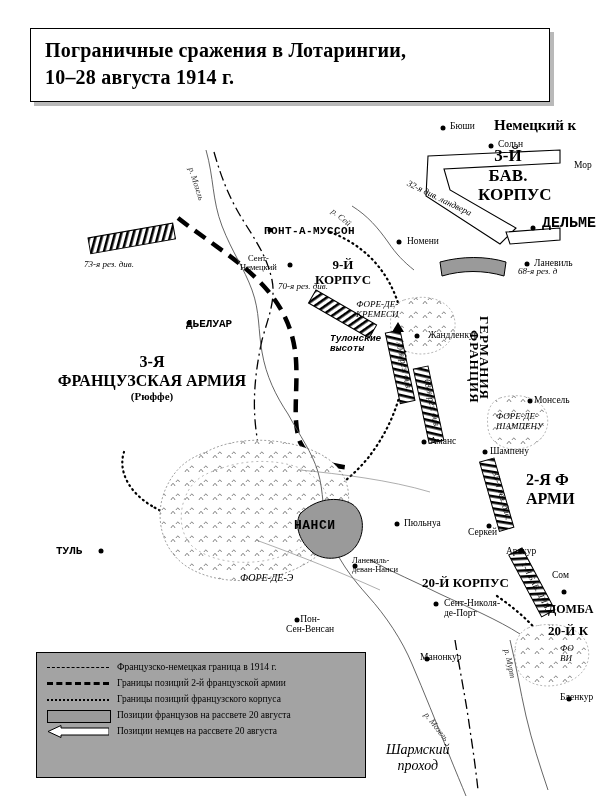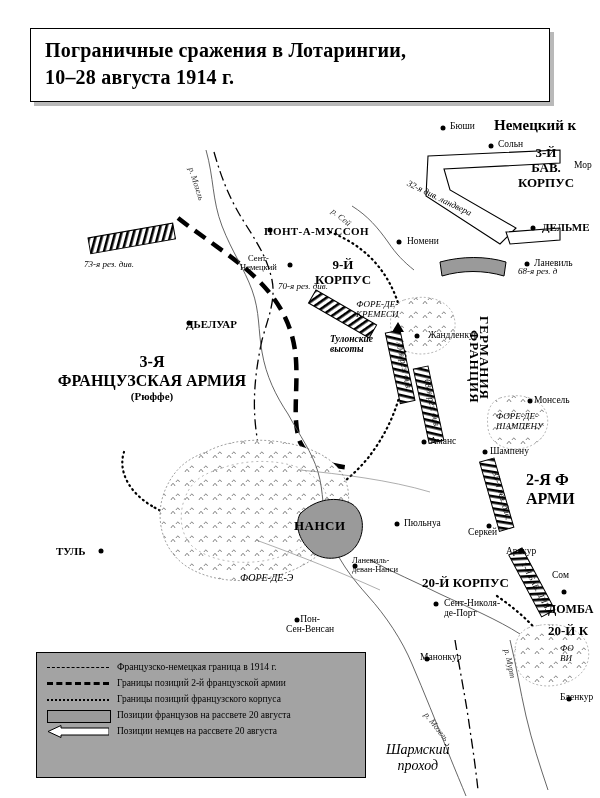--- a/index.html
+++ b/index.html
@@ -53,21 +53,21 @@
   }
   .sym-grey{background:#9a9a9a;border:1px solid #000;height:11px;top:1px;position:absolute;width:62px;}
   .sym-hatch{
     background:repeating-linear-gradient(115deg,#000 0 2.5px,#fff 2.5px 6px);
     border:1px solid #000;height:11px;position:absolute;top:1px;width:62px;
   }
   .sym-arrow{position:absolute;left:0;top:0;width:62px;height:13px;}
 
   
   .lbl{font-size:9.5px;white-space:nowrap;}
-  .big{font-weight:bold;}
+  .big{font-weight:bold;font-family:Liberation Mono, monospace;}
   .corps{font-weight:bold;font-size:13px;text-align:center;line-height:1.15;}
   .army{font-weight:bold;font-size:15px;text-align:center;line-height:1.2;}
   .country{font-weight:bold;font-size:14px;letter-spacing:1px;}
   .ital{font-style:italic;}
 </style>
 </head>
 <body>
 
 <div id="map">
 
@@ -178,29 +178,29 @@
     <div class="line">Пограничные сражения в Лотарингии,</div>
     <div class="line">10–28 августа 1914 г.</div>
   </div>
 
   <div class="abs lbl" style="left:450px;top:121px;">Бюши</div>
   <div class="abs lbl" style="left:498px;top:139px;">Сольн</div>
   <div class="abs lbl" style="left:574px;top:160px;">Мор</div>
 
   <div class="abs army" style="left:494px;top:116px;width:110px;text-align:left;font-size:15px;">Немецкий к</div>
 
-  <div class="abs corps" style="left:516px;top:146px;width:60px;white-space:pre-line;font-size:13px;">3-Й
+  <div class="abs corps" style="left:478px;top:146px;width:60px;white-space:pre-line;font-size:17px;">3-Й
 БАВ.
 КОРПУС</div>
 
   <div class="abs lbl ital" style="left:410px;top:178px;transform:rotate(26deg);transform-origin:left top;font-size:9px;">32-я див. ландвера</div>
 
   <div class="abs lbl big" style="left:264px;top:225px;font-size:11px;letter-spacing:0.4px;">ПОНТ-А-МУССОН</div>
   <div class="abs lbl" style="left:407px;top:236px;">Номени</div>
-  <div class="abs lbl big" style="left:542px;top:221px;font-size:11px;">ДЕЛЬМЕ</div>
+  <div class="abs lbl big" style="left:542px;top:215px;font-size:15px;">ДЕЛЬМЕ</div>
   <div class="abs lbl" style="left:534px;top:258px;">Ланевиль</div>
 
   <div class="abs lbl" style="left:240px;top:254px;white-space:pre-line;text-align:center;line-height:1.1;font-size:8.5px;">Сент-
 Немецкий</div>
 
   <div class="abs lbl ital" style="left:84px;top:259px;font-size:9px;">73-я рез. див.</div>
   <div class="abs lbl ital" style="left:518px;top:266px;font-size:9px;">68-я рез. д</div>
   <div class="abs lbl ital" style="left:278px;top:281px;font-size:9px;">70-я рез. див.</div>
 
   <div class="abs corps" style="left:308px;top:258px;width:70px;white-space:pre-line;">9-Й

